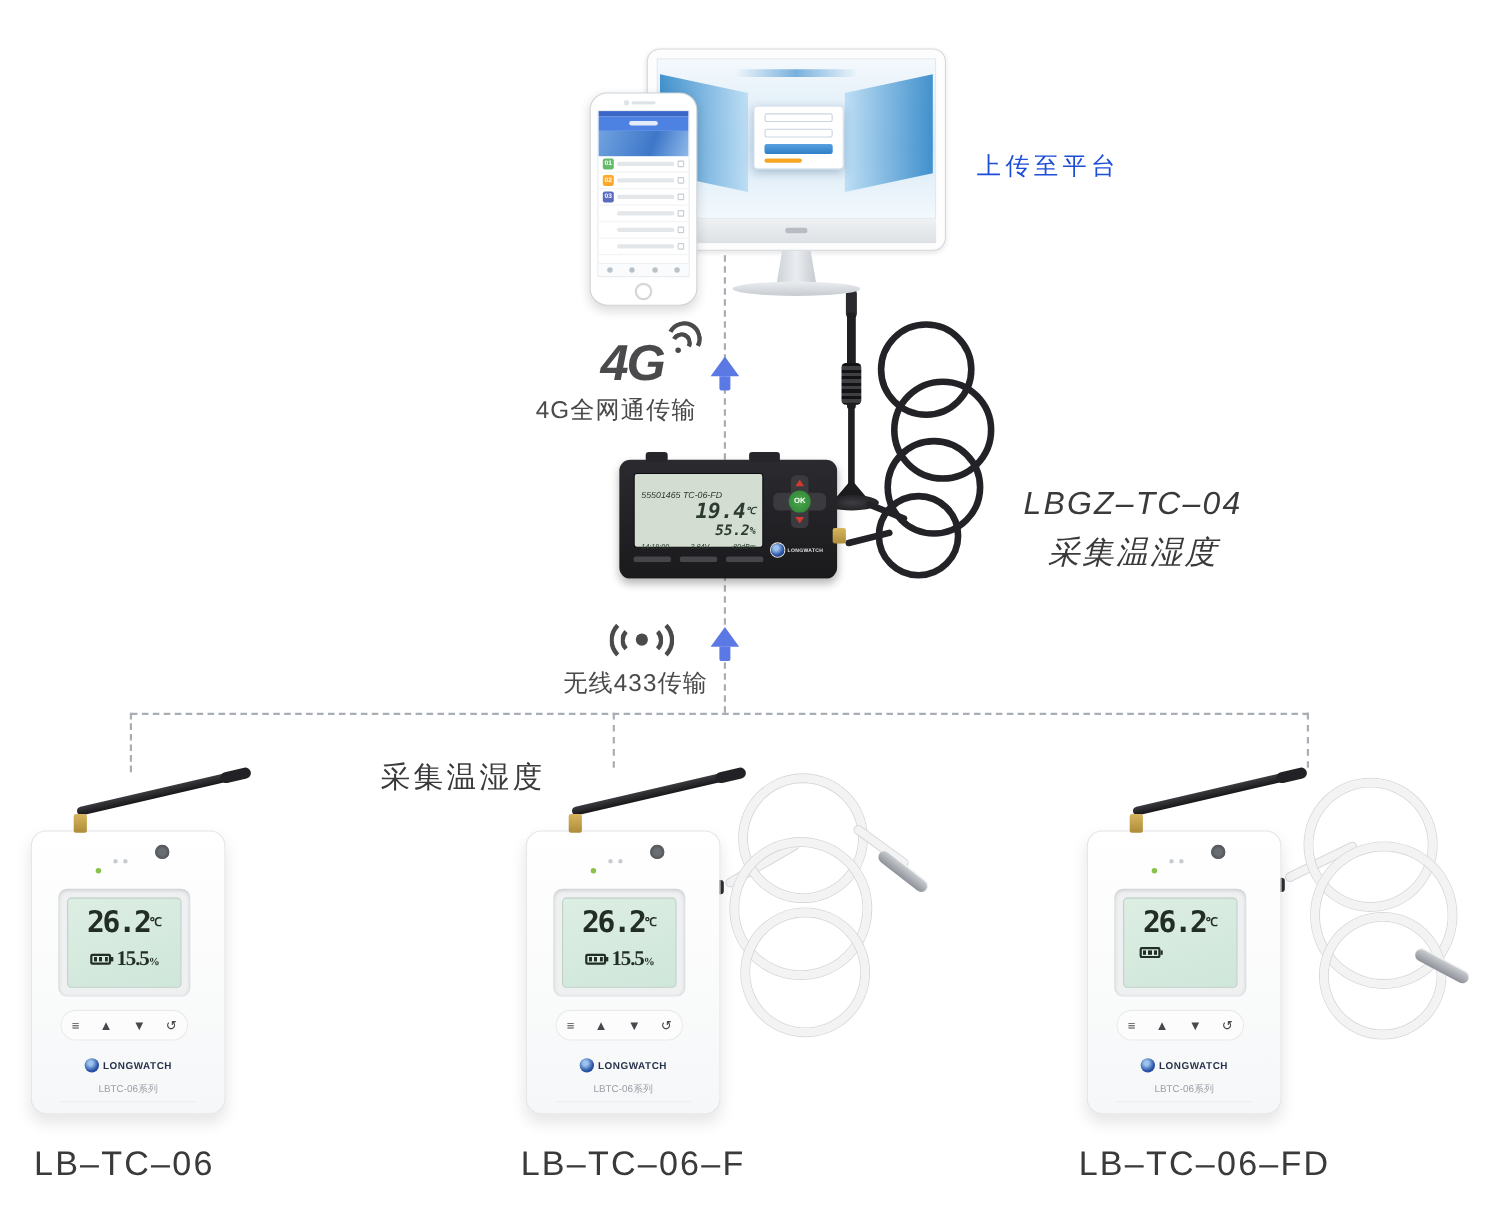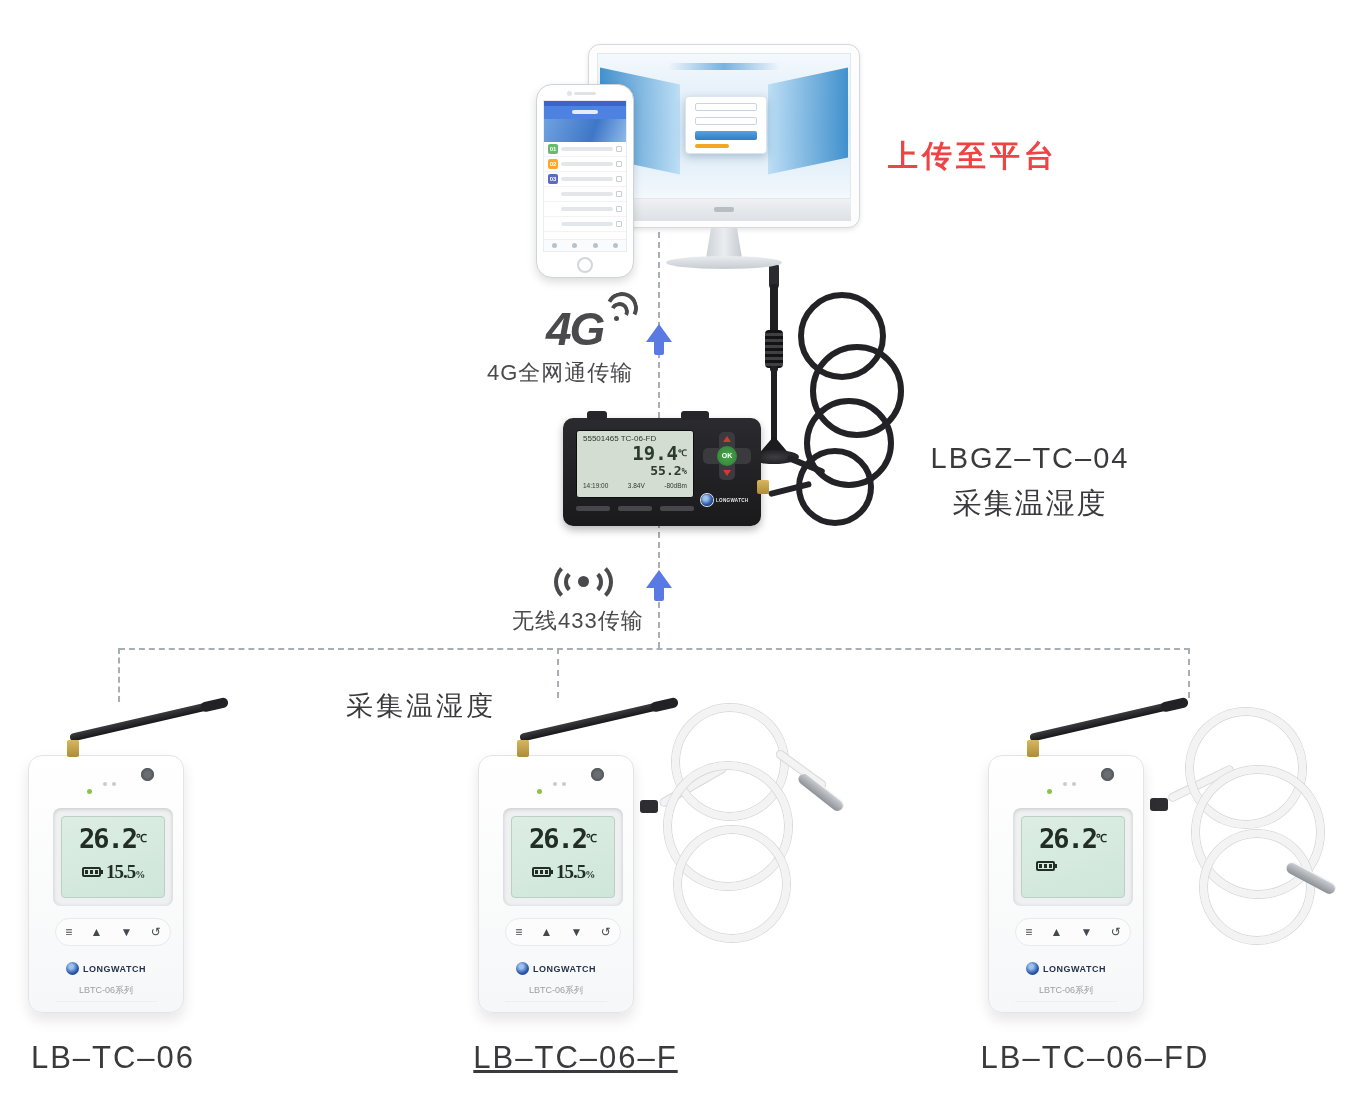--- a/index.html
+++ b/index.html
@@ -57,30 +57,30 @@
   .ph-row:nth-of-type(4) .ph-num { background:#66bb6a; }
   .ph-row:nth-of-type(5) .ph-num { background:#ffa726; }
   .ph-row:nth-of-type(6) .ph-num { background:#5c6bc0; }
   .ph-bar { flex:1; height:4px; background:#e3e7ea; border-radius:2px; }
   .ph-ico { width:6px; height:6px; border:1px solid #c6cdd3; border-radius:1px; flex:none; }
   .ph-nav { position:absolute; left:0; right:0; bottom:0; height:12px; background:#fafbfc; border-top:1px solid #eef0f2; display:flex; justify-content:space-around; align-items:center; }
   .ph-nav i { width:5px; height:5px; background:#b9c2c9; border-radius:50%; }
   .phone-home { position:absolute; left:50%; top:172px; width:16px; height:16px; border:2px solid #d3d7da; border-radius:50%; transform:translateX(-50%); }
 
   
-  .big-label { font-size:30px; color:#ef4444; letter-spacing:4px; z-index:4;font-weight:bold; }
+  .big-label { font-size:22px; color:#1d4ed8; letter-spacing:4px; z-index:4; }
   .upload-label { left:888px; top:136px; }
   .linklabel { font-size:22px; color:#4a4a4c; letter-spacing:1px; z-index:4; }
   .g4label { left:487px; top:358px; }
   .wifilabel { left:512px; top:606px; }
   .collect-label { left:346px; top:688px; font-size:27px; color:#3a3a3c; letter-spacing:3px; z-index:4; }
-  .host-label { left:900px; top:436px; width:260px; text-align:center; font-size:29px; color:#3a3a3c; letter-spacing:2px; line-height:45px; z-index:4; }
+  .host-label { left:900px; top:436px; width:260px; text-align:center; font-size:29px; color:#3a3a3c; letter-spacing:2px; line-height:45px; z-index:4;font-style:italic; }
   .model-label { font-size:31px; color:#3a3a3c; letter-spacing:2px; text-align:center; z-index:4; }
   .m1 { left:28px; top:1040px; width:170px; }
-  .m2 { left:468px; top:1040px; width:215px;text-decoration:underline; }
+  .m2 { left:468px; top:1040px; width:215px; }
   .m3 { left:975px; top:1040px; width:240px; }
 
   
   .g4wrap { left:546px; top:294px; width:110px; height:60px; z-index:4; }
   .g4text { position:absolute; left:0; top:8px; font-style:italic; font-weight:900; font-size:46px; color:#4a4a4c; letter-spacing:-2px; }
   .g4arc { position:absolute; border:4px solid transparent; border-top-color:#4a4a4c; border-right-color:#4a4a4c; border-radius:50%; transform:rotate(-18deg); }
   .g4arc.a2 { left:60px; top:-2px; width:32px; height:32px; }
   .g4arc.a1 { left:64px; top:8px; width:19px; height:19px; }
   .g4dot { position:absolute; left:68px; top:22px; width:5px; height:5px; background:#4a4a4c; border-radius:50%; }
 
@@ -91,21 +91,21 @@
   .warc.l1 { left:24px; top:13px; width:26px; height:26px; border-left-color:#4a4a4c; }
   .warc.l2 { left:14px; top:5px; width:42px; height:42px; border-left-color:#4a4a4c; }
   .warc.r1 { left:37px; top:13px; width:26px; height:26px; border-right-color:#4a4a4c; }
   .warc.r2 { left:31px; top:5px; width:42px; height:42px; border-right-color:#4a4a4c; }
 
   
   .host { left:563px; top:418px; width:198px; height:108px; background:linear-gradient(#2b2b2f,#1a1a1d); border-radius:10px; box-shadow:0 4px 8px rgba(0,0,0,.28); z-index:3; }
   .host-bump { position:absolute; top:-7px; height:9px; background:#26262a; border-radius:3px; }
   .host-bump.b1 { left:24px; width:20px; }
   .host-bump.b2 { left:118px; width:28px; }
-  .host-lcd { position:absolute; left:13px; top:12px; width:118px; height:68px; background:#d3ddd2; border:1px solid #0d0d0f; border-radius:3px; padding:3px 6px; color:#2c3a30; }
+  .host-lcd { position:absolute; left:13px; top:12px; width:118px; height:68px; background:#d3ddd2; border:1px solid #0d0d0f; border-radius:3px; padding:15px 6px; color:#2c3a30;font-style:italic; }
   .host-lcd .hdr { font-size:8px; letter-spacing:0; }
   .host-temp { text-align:right; font-family:"DejaVu Sans Mono",monospace; font-weight:700; font-size:19px; line-height:21px; }
   .host-temp .u, .host-hum .u { font-size:9px; font-weight:700; vertical-align:top; }
   .host-hum { text-align:right; font-family:"DejaVu Sans Mono",monospace; font-weight:700; font-size:13px; line-height:14px; }
   .host-foot { display:flex; justify-content:space-between; font-size:6.5px; margin-top:4px; }
   .host-tag { position:absolute; left:13px; top:88px; width:118px; display:flex; gap:8px; }
   .host-tag i { height:5px; flex:1; background:#46464b; border-radius:2px; }
   .host-pad { position:absolute; left:140px; top:14px; width:48px; height:48px; }
   .padv { position:absolute; left:16px; top:0; width:16px; height:48px; background:#3a3a3f; border-radius:5px; }
   .padh { position:absolute; left:0; top:16px; width:48px; height:16px; background:#3a3a3f; border-radius:5px; }
@@ -128,21 +128,21 @@
   .cring { border:6px solid #222227; border-radius:50%; z-index:2; }
   .cr1 { left:798px; top:292px; width:88px; height:88px; }
   .cr2 { left:810px; top:344px; width:94px; height:94px; }
   .cr3 { left:804px; top:398px; width:90px; height:90px; }
   .cr4 { left:796px; top:448px; width:78px; height:78px; }
   .cseg { height:6px; background:#222227; border-radius:3px; z-index:2; }
   .cs1 { left:786px; top:462px; width:40px; transform:rotate(22deg); }
   .cs2 { left:768px; top:486px; width:44px; transform:rotate(-14deg); }
 
   
-  .sensor { position:absolute; width:156px; height:258px; background:linear-gradient(180deg,#ffffff,#f6f7f8); border:1px solid #e2e4e7; border-radius:14px; box-shadow:0 7px 14px rgba(0,0,0,.10); z-index:3; }
+  .sensor { position:absolute; width:177px; height:258px; background:linear-gradient(180deg,#ffffff,#f6f7f8); border:1px solid #e2e4e7; border-radius:14px; box-shadow:0 7px 14px rgba(0,0,0,.10); z-index:3; }
   .sensor::after { content:""; position:absolute; left:26px; right:26px; bottom:10px; height:1px; background:#eceef0; }
   .s1 { left:28px; top:755px; }
   .s2 { left:478px; top:755px; }
   .s3 { left:988px; top:755px; }
   .s-ant-conn { position:absolute; top:-16px; left:38px; width:12px; height:17px; background:linear-gradient(#d8b65f,#ad8c3a); border-radius:2px; }
   .s-ant-rod { position:absolute; top:-22px; left:42px; width:158px; height:8px; background:linear-gradient(#3c3c40,#17171a); border-radius:4px; transform:rotate(-13deg); transform-origin:0 100%; }
   .s-ant-rod::after { content:""; position:absolute; right:-4px; top:-1px; width:28px; height:10px; background:#222226; border-radius:5px; }
   .s-dots { position:absolute; left:74px; top:16px; }
   .s-dot { display:inline-block; width:4px; height:4px; background:#c8cbcf; border-radius:50%; margin-right:5px; }
   .s-green { position:absolute; left:58px; top:33px; width:5px; height:5px; background:#8bc34a; border-radius:50%; }

